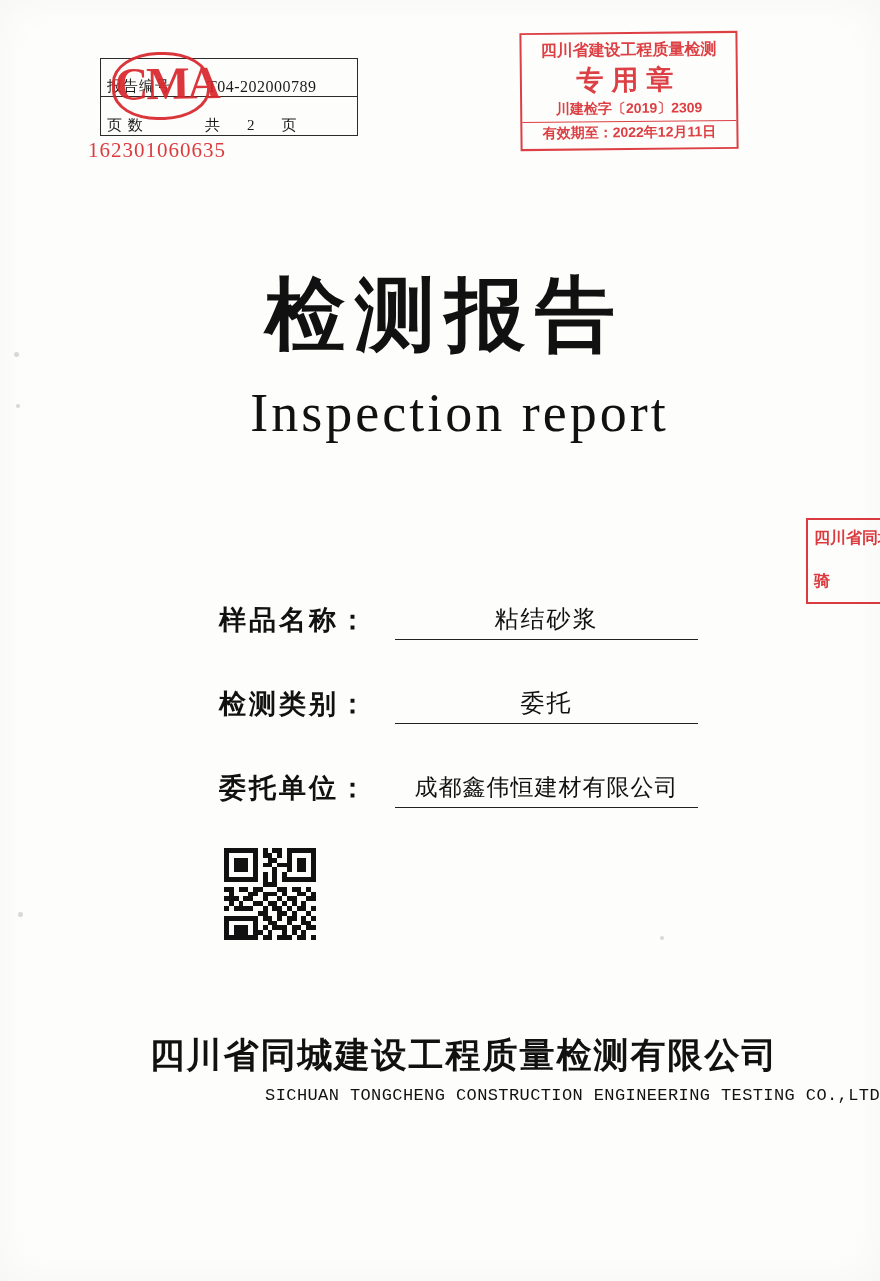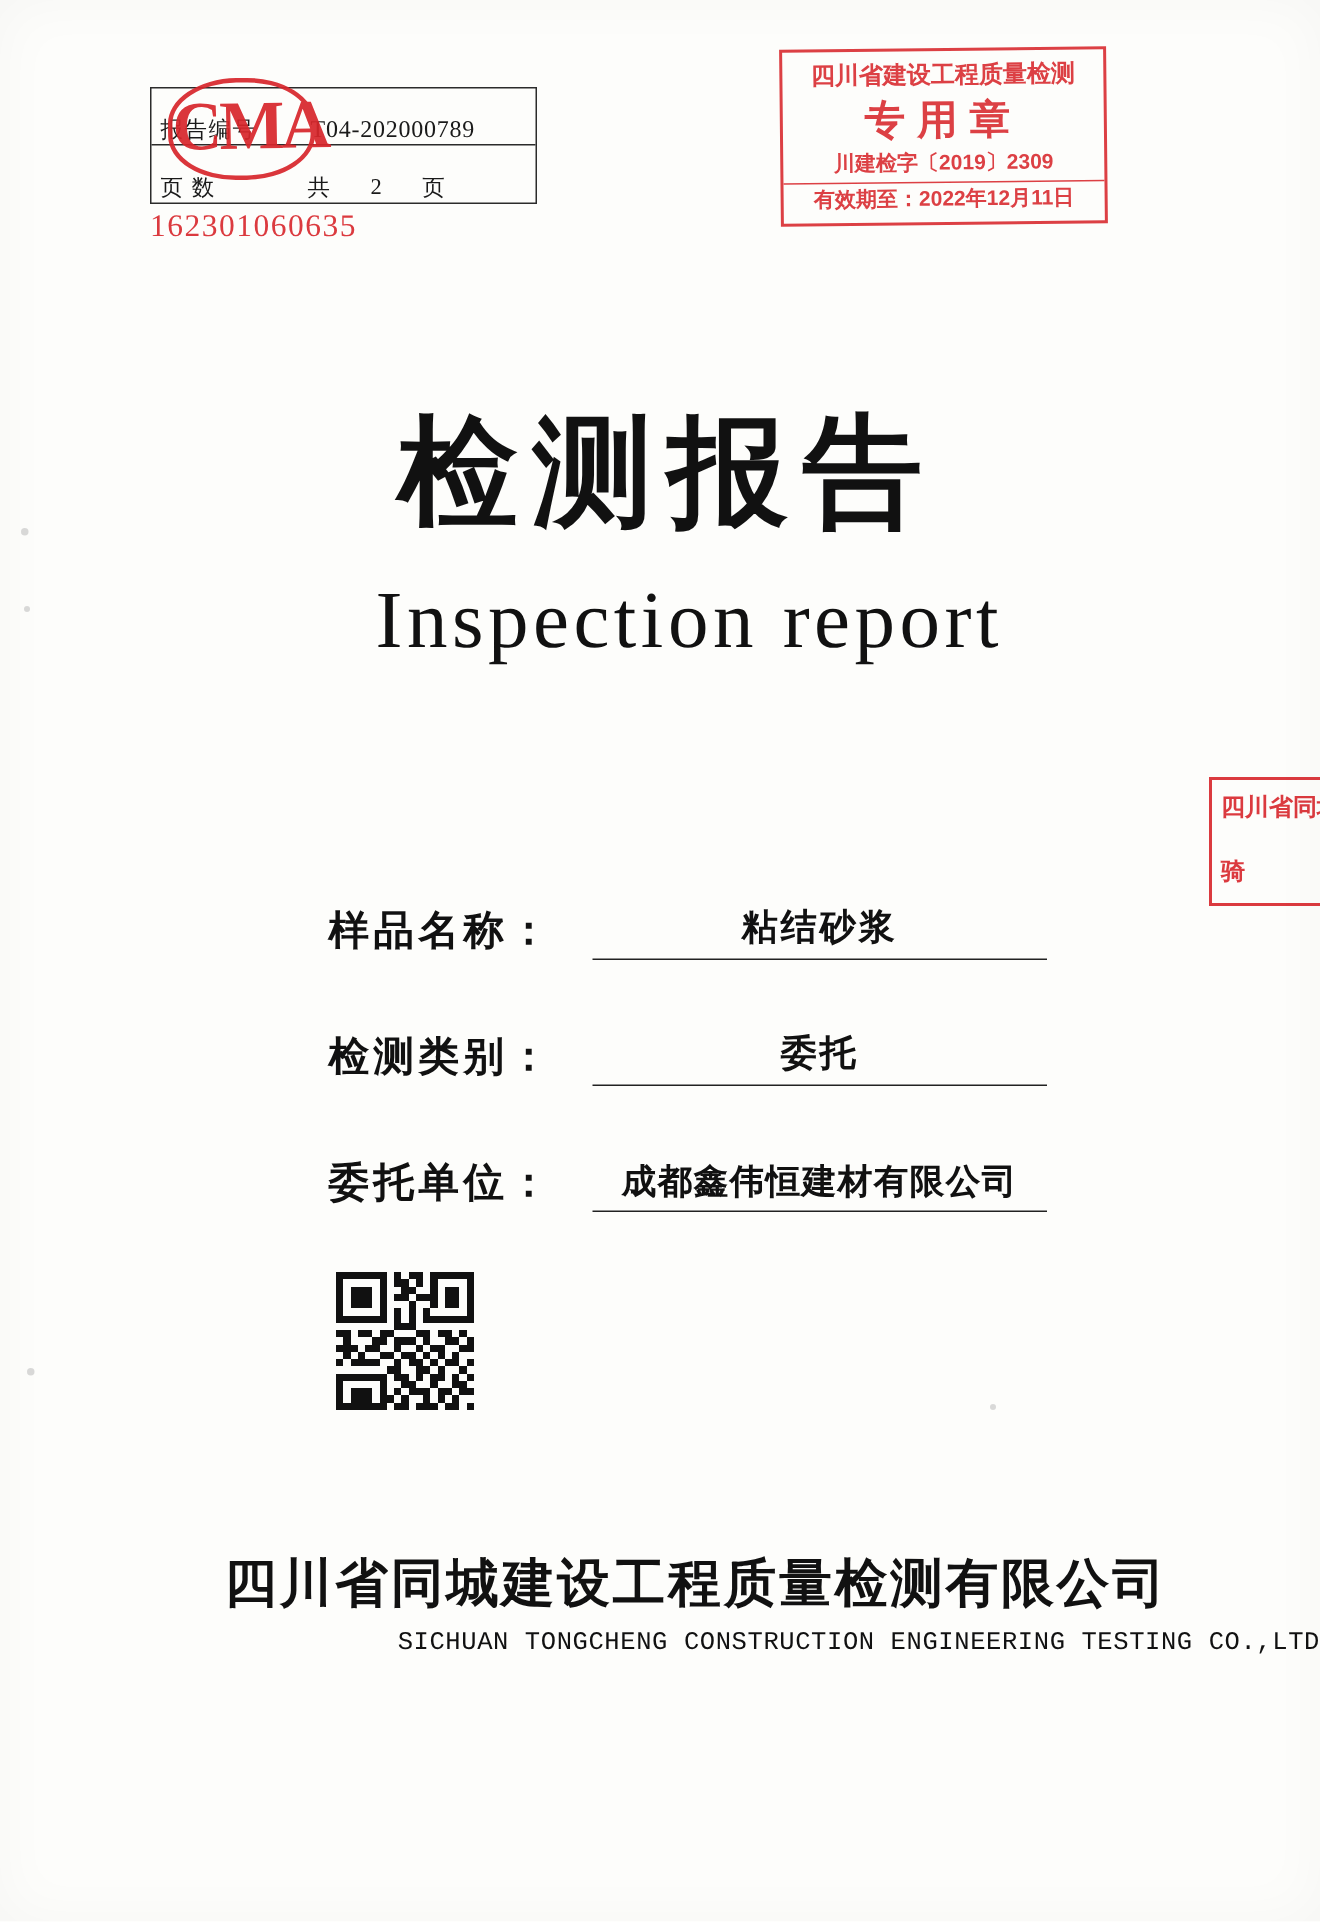--- a/index.html
+++ b/index.html
@@ -92,21 +92,21 @@
     font-weight: bold;
     font-size: 46px;
     line-height: 58px;
     text-align: center;
     letter-spacing: -2px;
     opacity: 0.92;
     transform: rotate(-1deg);
   }
   .cma-serial {
     position: absolute;
-    left: 100px;
+    left: 88px;
     top: 138px;
     color: #d8262b;
     font-size: 21px;
     letter-spacing: 1px;
     opacity: 0.9;
     font-family: "Liberation Serif", serif;
   }
 
   
   .seal-top {
@@ -220,21 +220,20 @@
   .field-value {
     flex: 1;
     border-bottom: 1.6px solid #222;
     text-align: center;
     font-family: "Liberation Sans", sans-serif;
     font-size: 24px;
     letter-spacing: 2px;
     color: #111;
     padding-bottom: 3px;
     line-height: 34px;
-    font-weight: bold;
   }
   .field-value.small { font-size: 23px; letter-spacing: 1px; }
 
   
   .qr {
     position: absolute;
     left: 224px;
     top: 848px;
     width: 92px;
     height: 92px;

